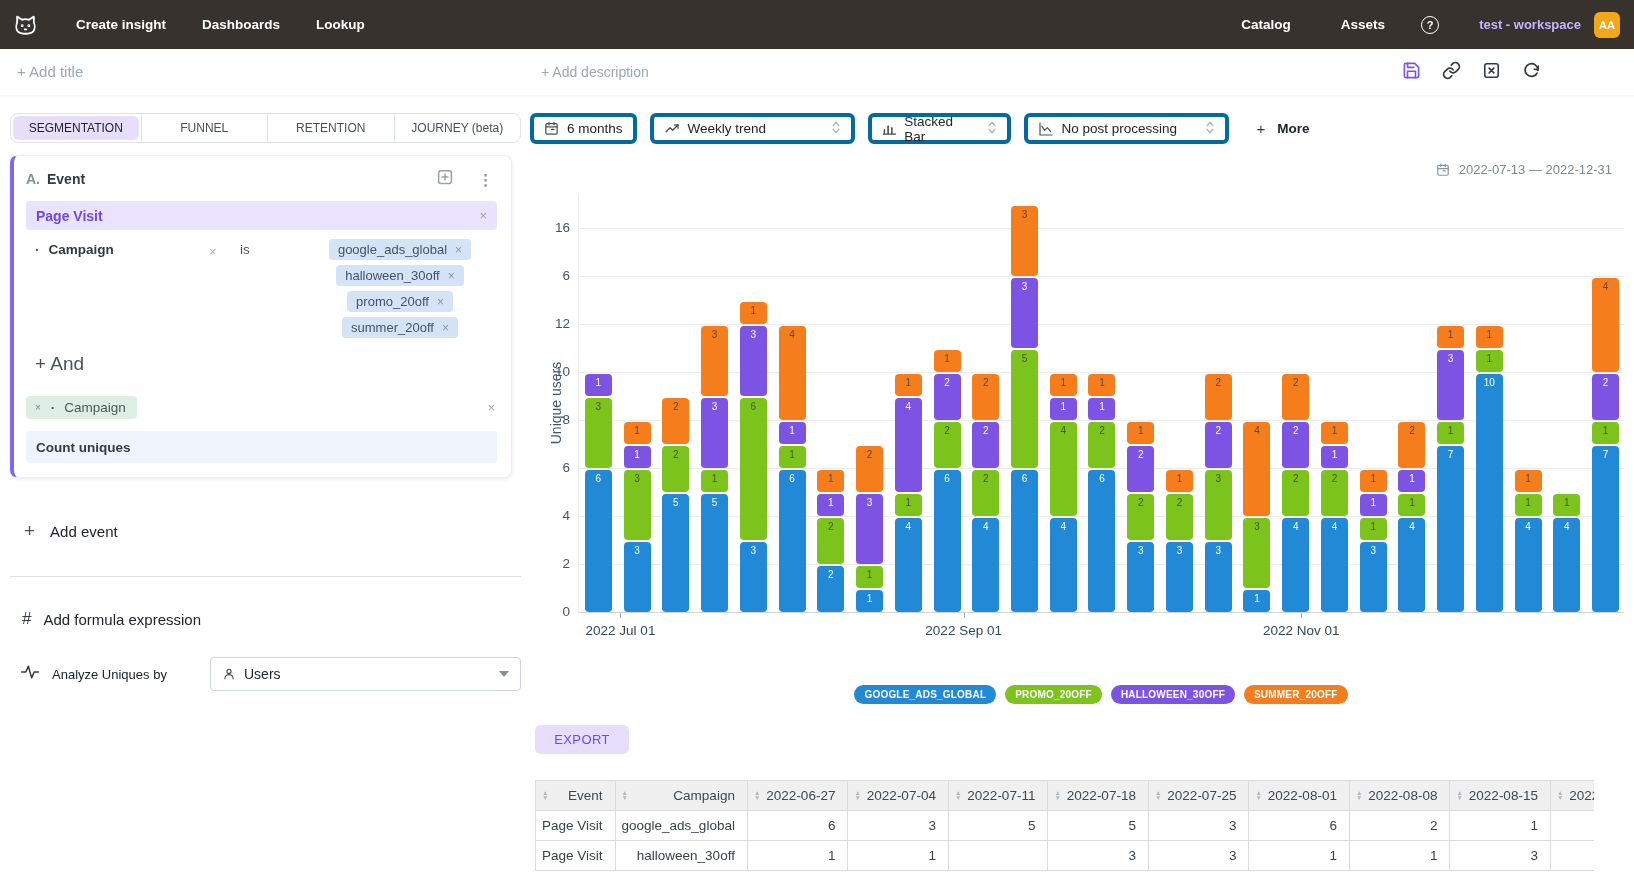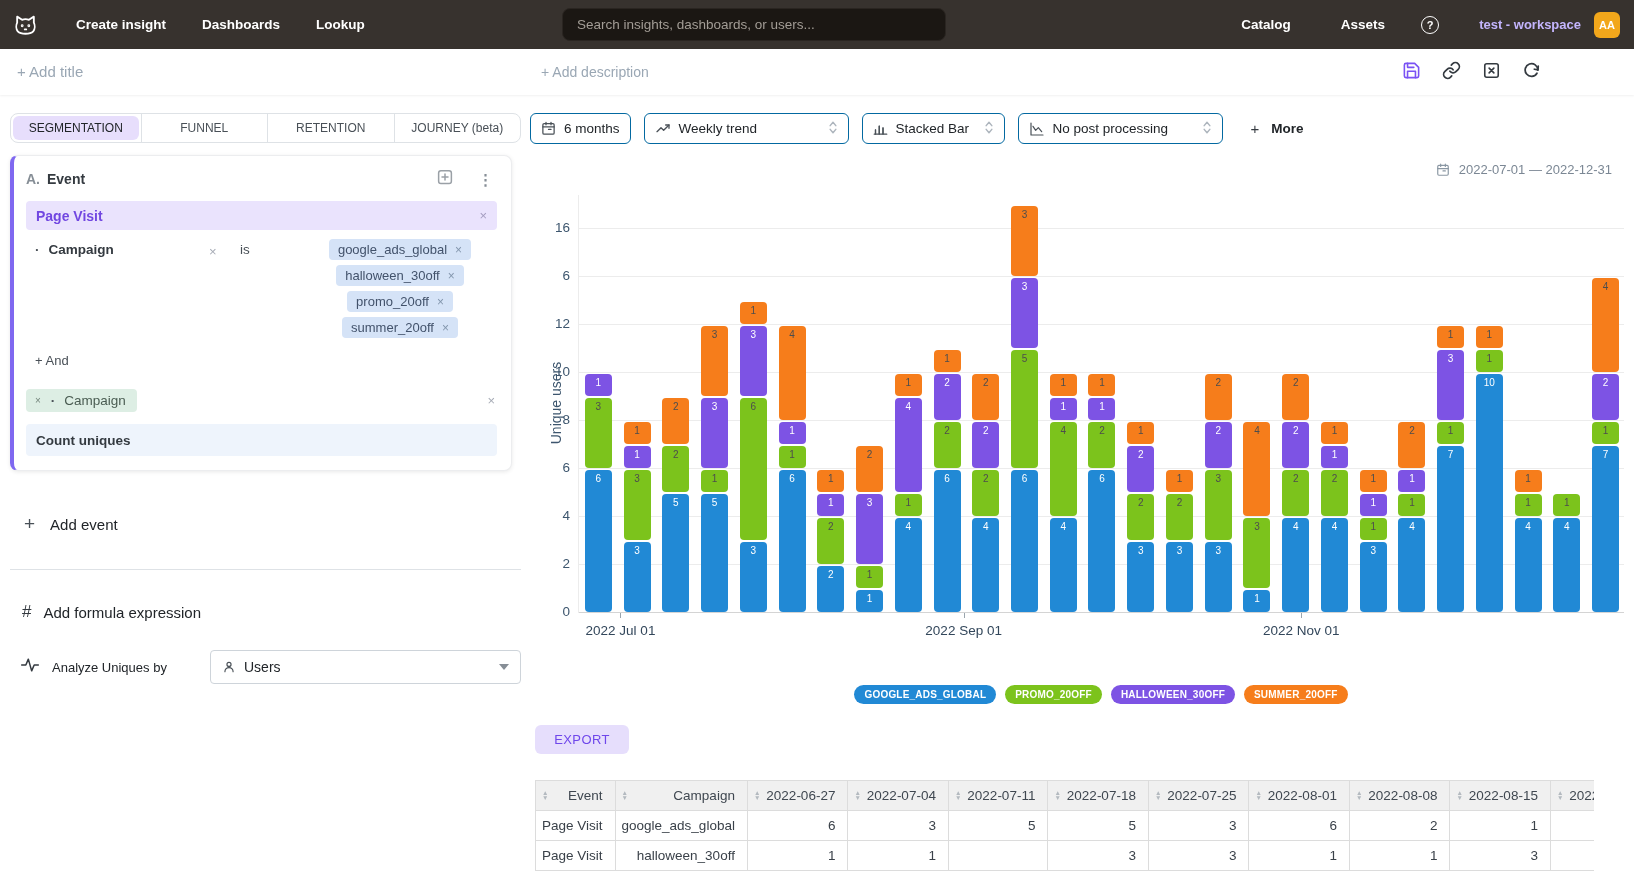--- a/index.html
+++ b/index.html
@@ -58,21 +58,21 @@
   .filter-row { margin-top:9px; display:grid; grid-template-columns:183px 22px 72px 1fr; align-items:start; }
   .f-left { padding-left:9px; font-size:13.5px; color:#343a40; padding-top:3px; }
   .f-left b { font-weight:700; }
   .bullet { color:#495057; margin-right:9px; font-weight:700; }
   .f-x { padding-top:3px; }
   .f-op { color:#495057; font-size:13.5px; padding-left:9px; padding-top:3px; }
   .chips { display:flex; flex-direction:column; align-items:center; gap:5px; }
   .chip { background:#d5e3f7; border-radius:4px; padding:3px 9px; font-size:13px; color:#42526b;
           display:flex; align-items:center; cursor:pointer; }
   .chip .x { margin-left:8px; font-size:12px; color:#8396ad; }
-  .and-label { margin-top:15px; padding-left:9px; color:#495057; font-size:13px; cursor:pointer; }
+  .and-label { margin-top:15px; padding-left:9px; color:#495057; font-size:19px; cursor:pointer; }
   .bd-row { margin-top:21px; display:flex; align-items:center; }
   .bd-chip { background:#ddeee4; border-radius:4px; padding:4px 11px 4px 9px; font-size:13.5px;
              color:#4a5c52; display:flex; align-items:center; cursor:pointer; }
   .bd-chip .x { font-size:10px; margin-right:10px; color:#74867c; }
   .bd-row > .x { margin-left:auto; margin-right:2px; }
   .agg-row { margin-top:12px; background:#eef4fc; border-radius:4px; height:29px;
              display:flex; align-items:center; padding:16px 10px; font-weight:700;
              font-size:13.5px; color:#343a40; cursor:pointer; }
 
   .add-event { margin-top:42px; padding-left:14px; display:flex; align-items:center; cursor:pointer; }
@@ -86,21 +86,21 @@
   .analyze-label { font-size:13px; color:#212529; margin-left:12px; }
   .users-select { margin-left:auto; width:311px; height:34px; border:1px solid #ced4da; border-radius:4px;
                   display:flex; align-items:center; padding:0 11px; cursor:pointer; background:#fff; }
   .users-select .val { font-size:14px; color:#212529; margin-left:8px; }
   .caret { margin-left:auto; width:0; height:0; border-left:5px solid transparent;
            border-right:5px solid transparent; border-top:6px solid #868e96; }
 
   
   .right { position:absolute; left:530px; top:113px; width:1104px; height:760px; }
   .toolbar { display:flex; align-items:center; height:31px; }
-  .tbtn, .tsel { height:31px; border:1px solid #0369a1; border-radius:6px; background:#fff;
+  .tbtn, .tsel { height:31px; border:4px solid #0369a1; border-radius:6px; background:#fff;
                  display:flex; align-items:center; padding:0 10px; font-size:13.5px; color:#212529;
                  cursor:pointer; }
   .tbtn { margin-right:13px; }
   .tsel { margin-right:13px; }
   .tsel .lbl { margin-left:8px; }
   .tbtn .lbl { margin-left:8px; }
   .stepper { margin-left:auto; padding-left:10px; }
   .w-trend { width:205px; } .w-type { width:143px; } .w-post { width:205px; }
   .more { display:flex; align-items:center; margin-left:15px; cursor:pointer; }
   .more .plus-ch { font-size:15px; color:#343a40; }
@@ -149,21 +149,20 @@
     <svg width="27" height="27" viewBox="0 0 22 22" fill="none" stroke="#ffffff" stroke-width="1.5" stroke-linejoin="round" stroke-linecap="round">
       <path d="M4.2 9.5 L4.2 4.6 L8.2 7.2 C9.8 6.5 12.2 6.5 13.8 7.2 L17.8 4.6 L17.8 9.5 C18.8 11.4 18.8 14.6 17.3 16.6 C14.8 19.2 7.2 19.2 4.7 16.6 C3.2 14.6 3.2 11.4 4.2 9.5 Z"></path>
       <circle cx="8.3" cy="12" r="0.4" fill="#fff"></circle>
       <circle cx="13.7" cy="12" r="0.4" fill="#fff"></circle>
       <path d="M10.4 15 h1.2"></path>
     </svg>
   </div>
   <span class="navitem">Create insight</span>
   <span class="navitem">Dashboards</span>
   <span class="navitem">Lookup</span>
-  <input class="search" placeholder="Search insights, dashboards, or users..." style="">
   <div class="nav-right">
     <span class="navitem">Catalog</span>
     <span class="navitem" style="margin-left:50px">Assets</span>
     <span class="helpcircle" style="margin-left:36px">?</span>
     <span class="workspace" style="margin-left:40px">test - workspace</span>
     <span class="avatar" style="margin-left:13px">AA</span>
   </div>
 </div>
 
 <div class="titlebar">
@@ -350,21 +349,21 @@
       <span class="lbl">More</span>
     </span>
   </div>
 
   <div class="daterange">
     <svg width="14" height="14" viewBox="0 0 24 24" fill="none" stroke="#8a97a3" stroke-width="2" stroke-linecap="round">
       <rect x="3" y="4" width="18" height="17" rx="2"></rect>
         <path d="M16 2v4M8 2v4M3 9.5h18"></path>
         <path d="M12 13.5h4"></path>
     </svg>
-    <span>2022-07-01 — 2022-12-31</span>
+    <span>2022-07-13 — 2022-12-31</span>
   </div>
 
   <div class="chart">
     <div class="yaxis-title">Unique users</div>
     <div id="ylabels">
         <div class="ylab" style="left: 2px; top: 409px;">0</div>
         <div class="ylab" style="left: 2px; top: 361px;">2</div>
         <div class="ylab" style="left: 2px; top: 313px;">4</div>
         <div class="ylab" style="left: 2px; top: 265px;">6</div>
         <div class="ylab" style="left: 2px; top: 217px;">8</div>

